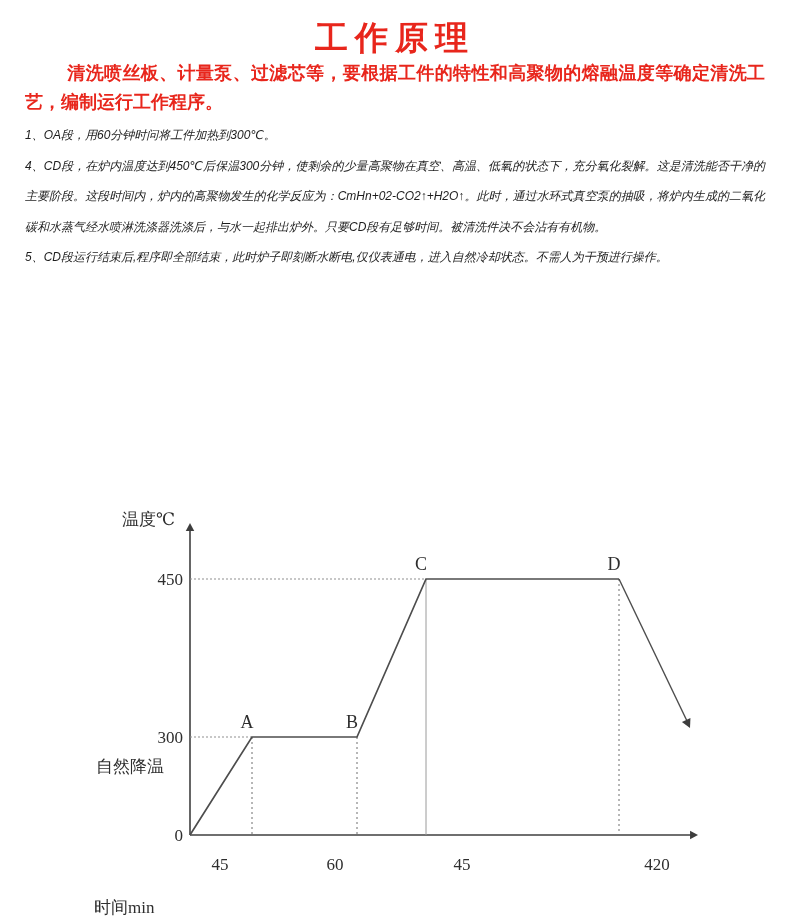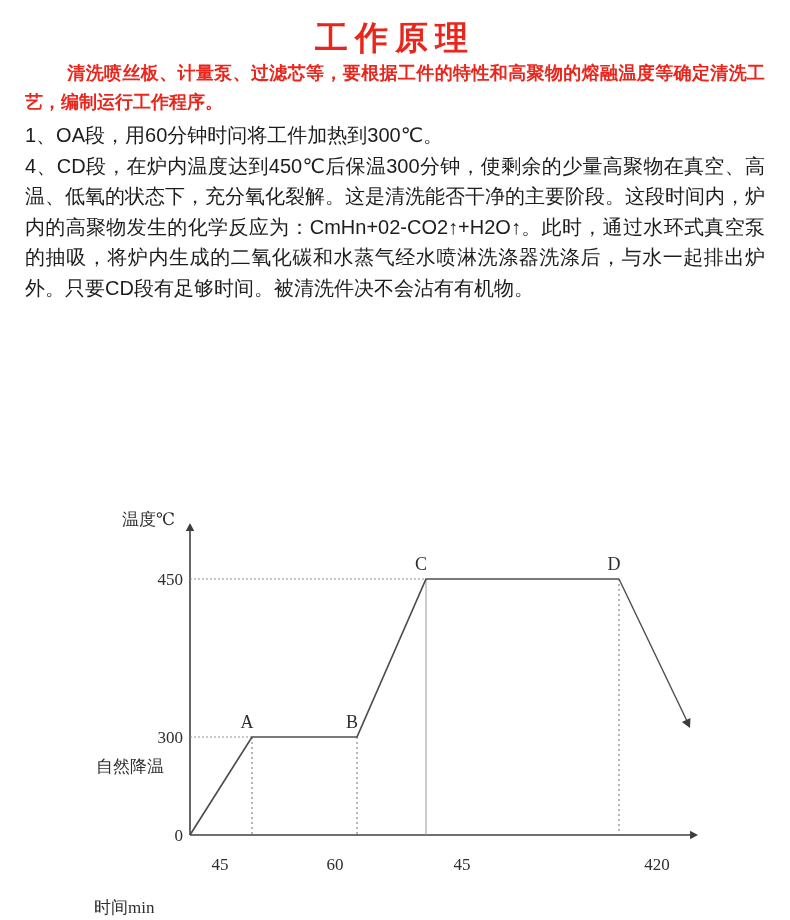--- a/index.html
+++ b/index.html
@@ -28,24 +28,25 @@
     margin: 2px 25px 0 25px;
     font-size: 18px;
     font-weight: 700;
     line-height: 28.5px;
     color: var(--accent);
     text-indent: 2.35em;
     text-align: justify;
   }
   .body-text { margin: 4px 25px 0 25px; }
   .item {
-    font-size: 20px;
+    font-size: 12px;
     line-height: 30.5px;
     color: var(--ink);
     text-align: justify;
+    font-style: italic;
   }
   .chart {
     position: absolute;
     left: 60px;
     top: 497px;
     width: 660px;
     height: 420px;
   }
   .chart svg { display: block; }
   .chart text { fill: var(--chart-ink); }
@@ -58,20 +59,21 @@
 
 <div class="page">
 
   <h1 class="doc-title">工作原理</h1>
 
   <p class="intro">清洗喷丝板、计量泵、过滤芯等，要根据工件的特性和高聚物的熔融温度等确定清洗工艺，编制运行工作程序。</p>
 
   <div class="body-text">
     <p class="item">1、OA段，用60分钟时问将工件加热到300℃。</p>
     <p class="item">4、CD段，在炉内温度达到450℃后保温300分钟，使剩余的少量高聚物在真空、高温、低氧的状态下，充分氧化裂解。这是清洗能否干净的主要阶段。这段时间内，炉内的高聚物发生的化学反应为：CmHn+02-CO2↑+H2O↑。此时，通过水环式真空泵的抽吸，将炉内生成的二氧化碳和水蒸气经水喷淋洗涤器洗涤后，与水一起排出炉外。只要CD段有足够时间。被清洗件决不会沾有有机物。</p>
+    <p class="item">5、CD段运行结束后,程序即全部结束，此时炉子即刻断水断电,仅仪表通电，进入自然冷却状态。不需人为干预进行操作。</p>
   </div>
 
   <div class="chart" id="chart">
       <svg width="660" height="420" viewBox="0 0 660 420">
         <line x1="130" y1="18" x2="130" y2="326" stroke="#3f3f3f" stroke-width="1.6"></line>
         <polygon points="130,14 134.24827487160894,21.934239762904575 125.75172512839106,21.934239762904575" fill="#3d3d3d"></polygon>
         <line x1="130" y1="326" x2="632" y2="326" stroke="#3f3f3f" stroke-width="1.6"></line>
         <polygon points="638,326 630.0657602370954,330.24827487160894 630.0657602370954,321.75172512839106" fill="#3d3d3d"></polygon>
         <line x1="130" y1="70" x2="366" y2="70" stroke="#8f8f8f" stroke-width="1" stroke-dasharray="2,2"></line>
         <line x1="130" y1="228" x2="192" y2="228" stroke="#8f8f8f" stroke-width="1" stroke-dasharray="2,2"></line>

